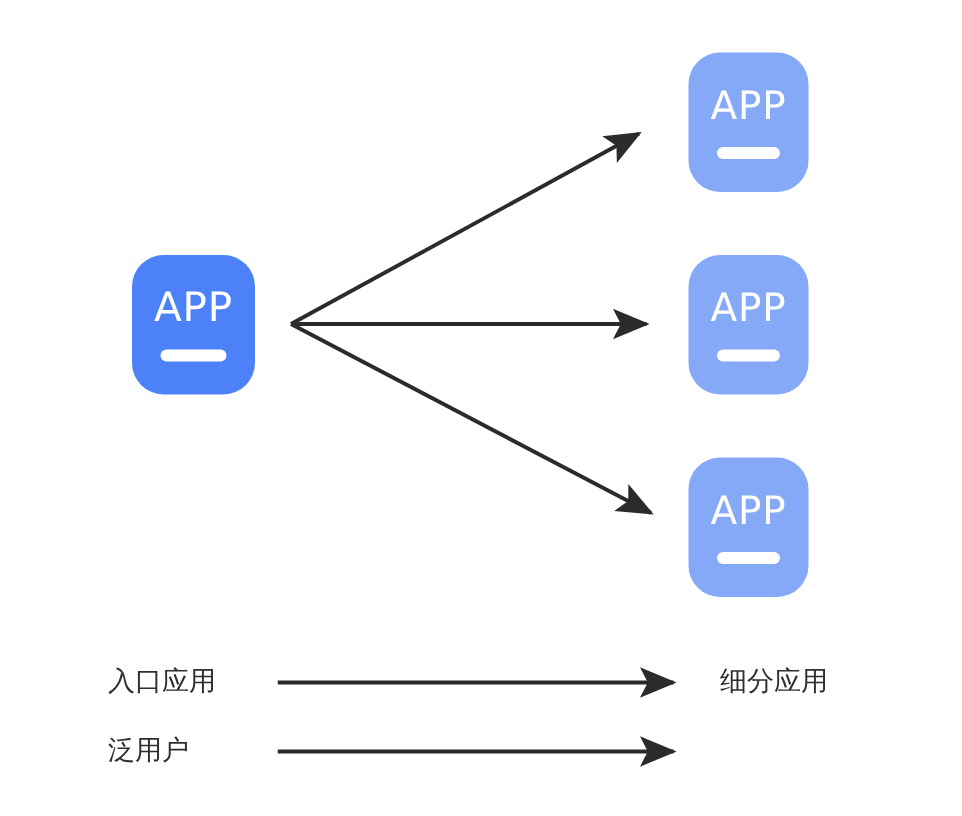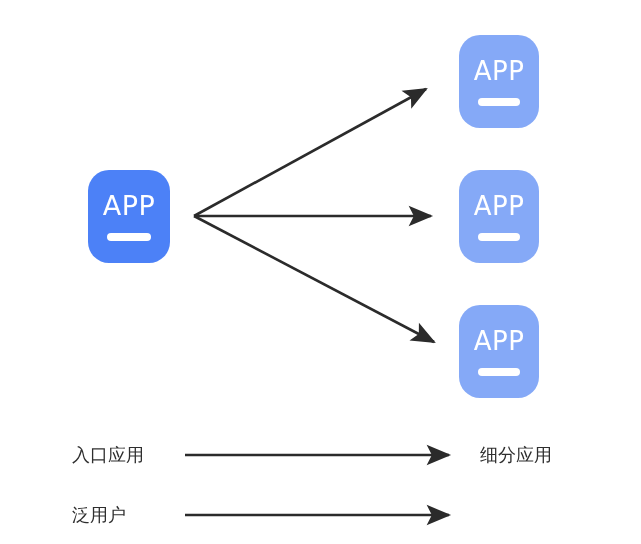--- a/index.html
+++ b/index.html
@@ -63,21 +63,21 @@
   }
 
   
   .legend-row{
     position:absolute;
     left:0;width:641px;height:30px;
     display:flex;
     align-items:center;
   }
   #legend-row-1{top:440px;}
-  #legend-row-2{top:500px;}
+  #legend-row-2{top:486px;}
 
   .legend-label{
     font-family:"DejaVu Sans","Liberation Sans",sans-serif;
     font-size:18px;
     color:#2e2e2e;
     line-height:30px;
     white-space:nowrap;
   }
   .legend-label.left{
     position:absolute;left:72px;text-align:left;

